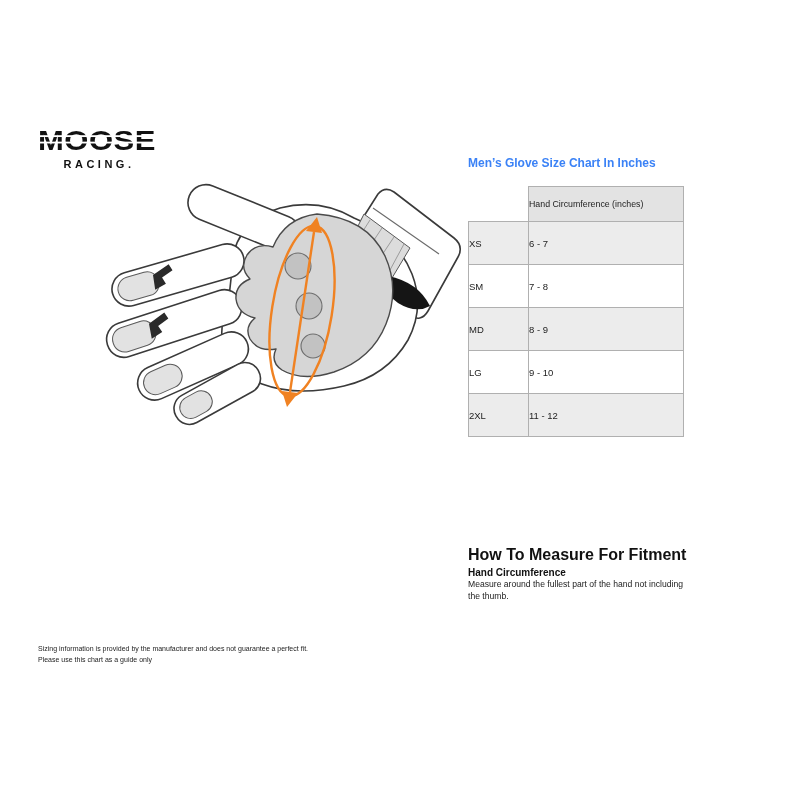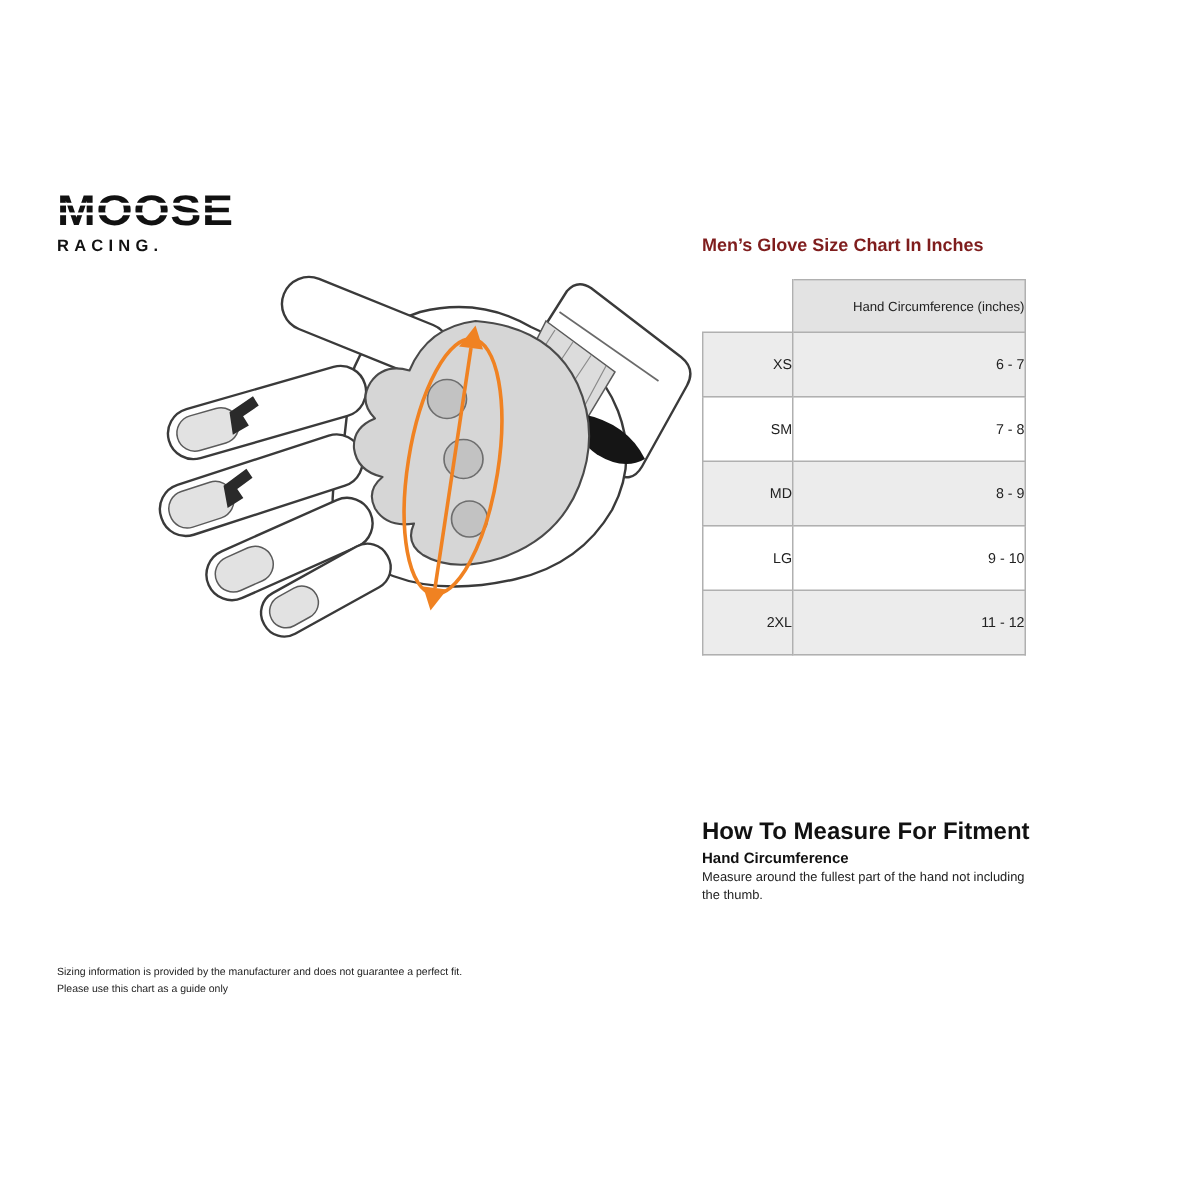--- a/index.html
+++ b/index.html
@@ -14,34 +14,34 @@
   .logo-main {
     position:relative; font-size:31px; font-weight:900; line-height:1;
     letter-spacing:0.5px; color:#111; transform:scaleY(0.92); transform-origin:left top;
   }
   .logo-main::before, .logo-main::after {
     content:""; position:absolute; left:0; right:4px; height:2.2px; background:#fff;
   }
   .logo-main::before { top:10px; }
   .logo-main::after  { top:17px; }
   .logo-sub {
-    width:122px; text-align:left; font-size:11px; font-weight:700;
+    width:122px; text-align:center; font-size:11px; font-weight:700;
     letter-spacing:3.5px; color:#111; margin-top:1px;
   }
 
   
   .glove { position:absolute; left:92px; top:156px; width:378px; height:288px; }
 
   
-  .chart-title { position:absolute; left:468px; top:156px; font-size:12px; font-weight:700; color:#7f1d1d; }
+  .chart-title { position:absolute; left:468px; top:156px; font-size:12px; font-weight:700; color:#3b82f6; }
   table.size-table {
     position:absolute; left:468px; top:186px; width:215px;
     border-collapse:collapse; font-size:9.5px; color:#222; table-layout:fixed;
   }
-  .size-table th, .size-table td { border:1px solid #b0b0b0; text-align:right; vertical-align:middle; font-weight:400;margin-left:34px; }
+  .size-table th, .size-table td { border:1px solid #b0b0b0; text-align:left; vertical-align:middle; font-weight:400;margin-left:34px; }
   .size-table col.c-size { width:60px; }
   .size-table col.c-range { width:155px; }
   .size-table thead th { height:35px; font-size:8.8px; background:#e3e3e3; }
   .size-table thead th.empty { background:#ffffff; border-top:none; border-left:none; }
   .size-table tbody td { height:43px; }
   .size-table tbody tr:nth-child(odd) { background:#ececec; }
 
   
   .measure-title { position:absolute; left:468px; top:546px; font-size:16px; font-weight:700; color:#111; }
   .measure-sub   { position:absolute; left:468px; top:567px; font-size:10px; font-weight:700; color:#111; }

